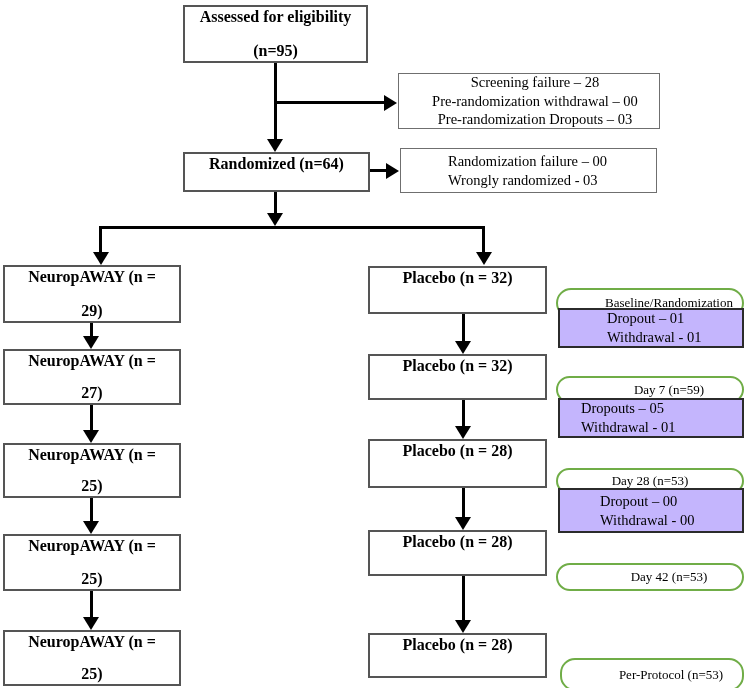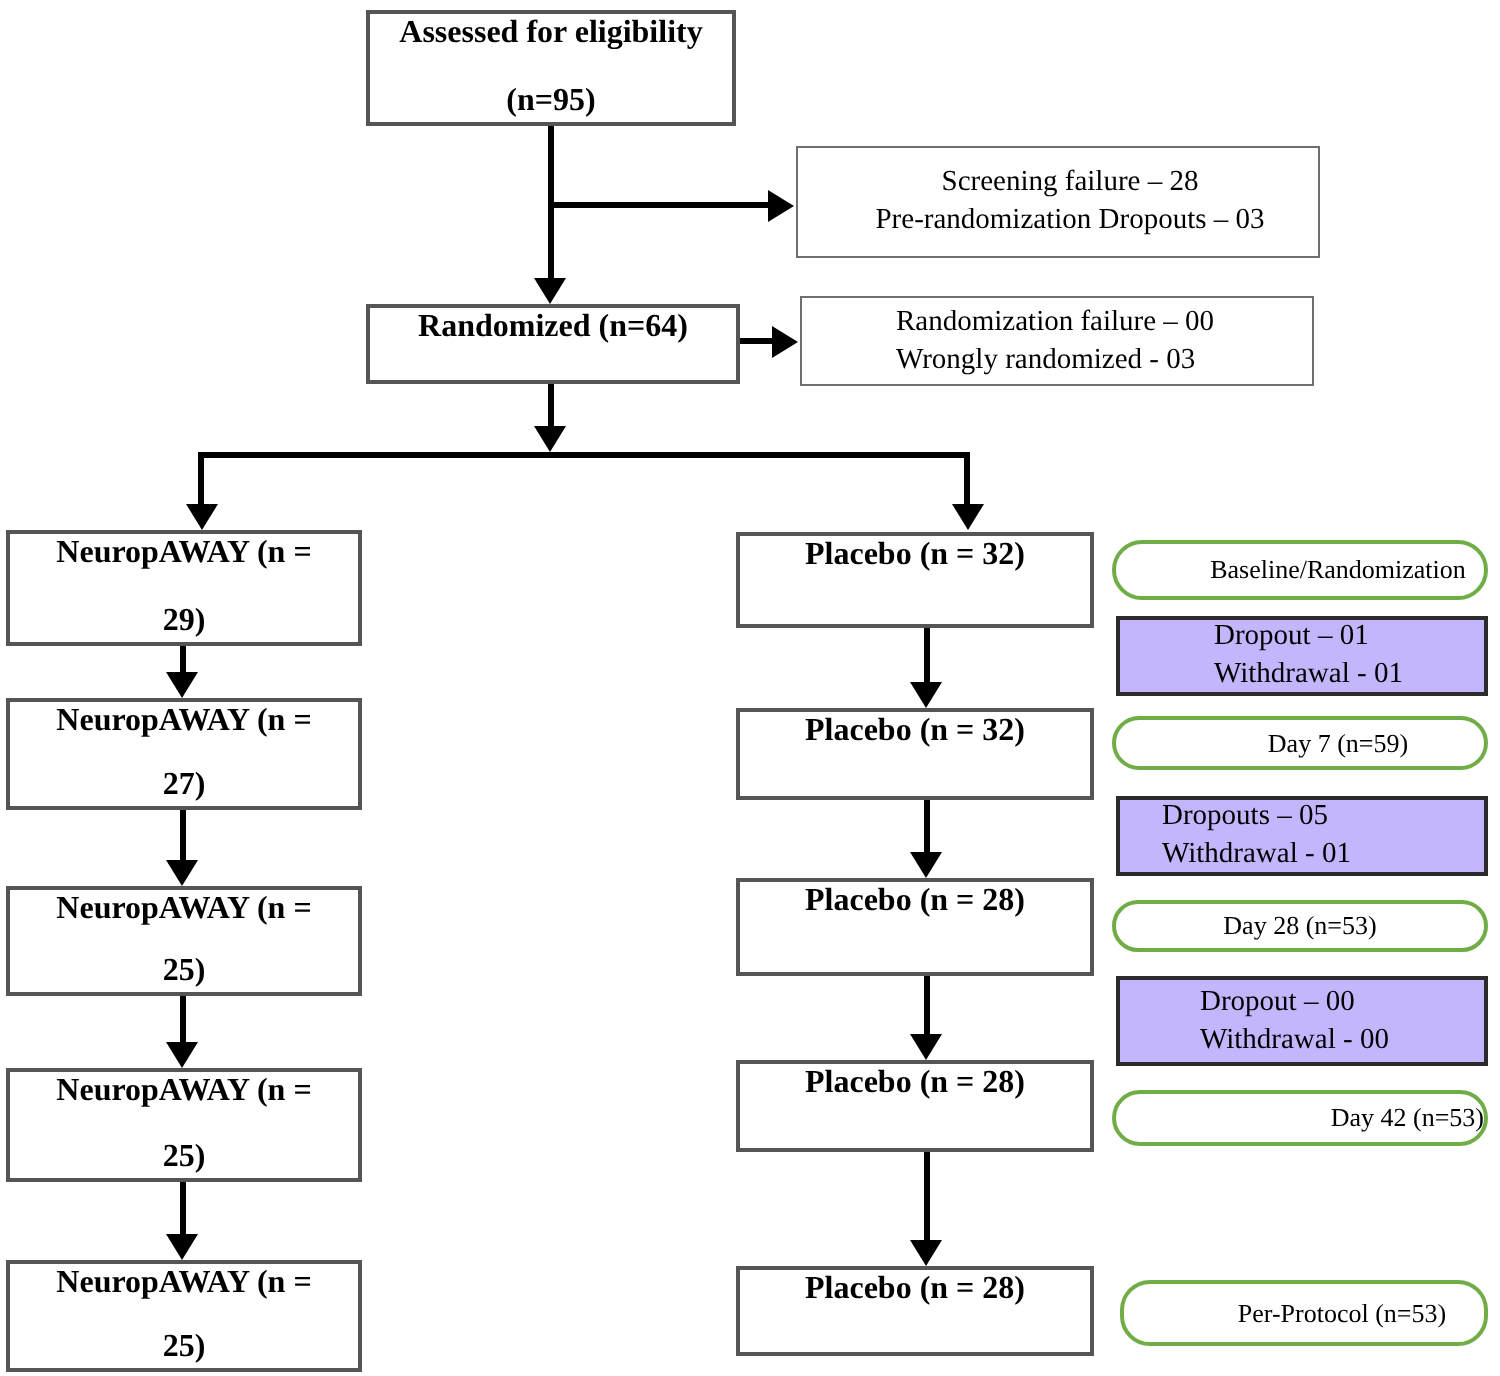--- a/index.html
+++ b/index.html
@@ -24,21 +24,21 @@
   
   .abox{
     position:absolute;background:#c4b5fd;border:2px solid #2b2b2b;
     display:flex;flex-direction:column;justify-content:center;
     font-size:14.5px;line-height:1.3;box-sizing:border-box;text-align:left;
   }
   
   .gbox{
     position:absolute;background:#fff;border:2.5px solid #70ad47;border-radius:15px;
     display:flex;align-items:center;justify-content:center;
-    font-size:13px;box-sizing:border-box;text-align:center;
+    font-size:13px;box-sizing:border-box;text-align:center;margin-top:18px;
   }
   .vline{position:absolute;width:3px;background:#000;}
   .hline{position:absolute;height:3px;background:#000;}
   .head-down{
     position:absolute;width:0;height:0;
     border-left:8px solid transparent;border-right:8px solid transparent;
     border-top:13px solid #000;
   }
   .head-right{
     position:absolute;width:0;height:0;
@@ -57,20 +57,21 @@
   </div>
 
   <div class="vline" style="left:274px;top:63px;height:77px;"></div>
   <div class="head-down" style="left:267px;top:139px;"></div>
 
   <div class="hline" style="left:275px;top:101px;width:109px;"></div>
   <div class="head-right" style="left:384px;top:95px;"></div>
 
   <div class="sbox center" style="left:398px;top:73px;width:262px;height:56px;padding-left:12px;">
     <span>Screening failure – 28</span>
+    <span>Pre-randomization withdrawal – 00</span>
     <span>Pre-randomization Dropouts – 03</span>
   </div>
 
   <div class="fbox" style="left:183px;top:152px;width:187px;height:40px;">
     <span>Randomized (n=64)</span>
   </div>
 
   <div class="hline" style="left:370px;top:169px;width:17px;"></div>
   <div class="head-right" style="left:386px;top:163px;"></div>
 
@@ -169,21 +170,21 @@
 
   <div class="gbox" style="left:556px;top:450px;width:188px;height:26px;">
     <span>Day 28 (n=53)</span>
   </div>
 
   <div class="abox" style="left:558px;top:488px;width:186px;height:45px;padding-left:40px;">
     <span>Dropout – 00</span>
     <span>Withdrawal - 00</span>
   </div>
 
-  <div class="gbox" style="left:556px;top:545px;width:188px;height:28px;padding-left:38px;justify-content:flex-end;">
+  <div class="gbox" style="left:556px;top:545px;width:188px;height:28px;padding-left:38px;">
     <span>Day 42 (n=53)</span>
   </div>
 
   <div class="gbox" style="left:560px;top:640px;width:184px;height:33px;padding-left:38px;">
     <span>Per-Protocol (n=53)</span>
   </div>
 
 </div>
 
 </body></html>

